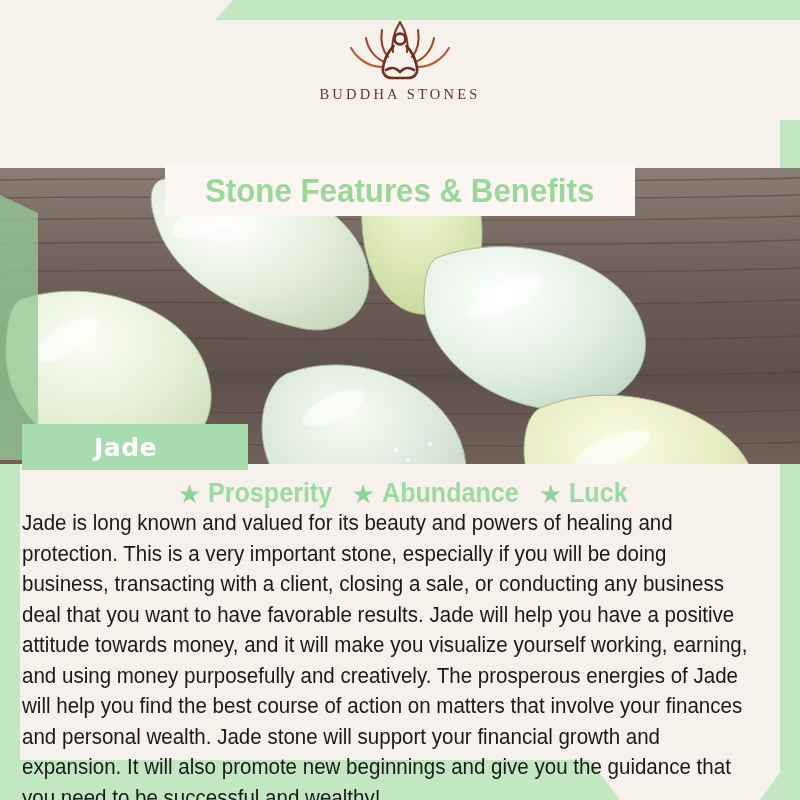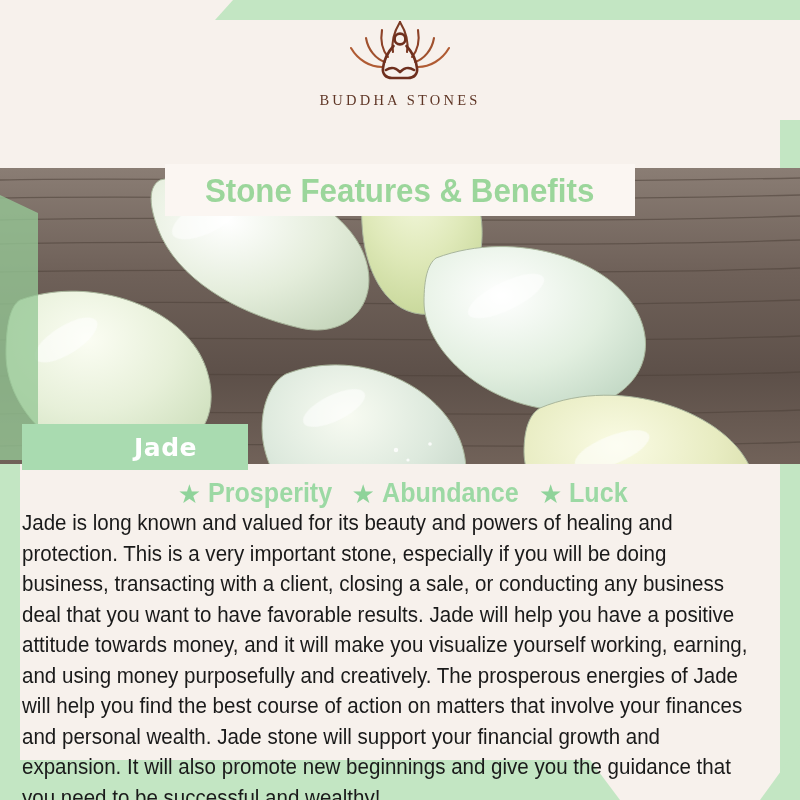--- a/index.html
+++ b/index.html
@@ -39,21 +39,20 @@
     clip-path:polygon(40px 0,40px 55px,0 55px);
   }
 
   
   .logo-wrap{
     position:absolute;left:0;top:18px;width:800px;
     display:flex;flex-direction:column;align-items:center;
   }
   .logo-mark{width:128px;height:68px;display:block;}
   .logo-word{
-    margin-top:6px;
     font-family:"Liberation Serif", serif;
     font-size:14.5px;letter-spacing:3.2px;color:#5f3626;font-weight:400;
   }
 
   
   .title-banner{
     position:absolute;left:165px;top:116px;width:470px;height:52px;
     background:#fbf6f2;
     display:flex;align-items:center;justify-content:center;
     z-index:6;
@@ -72,21 +71,21 @@
     background:#6d6059;
   }
   .photo svg{display:block;width:800px;height:296px;}
 
   
   .jade-label{
     position:absolute;left:22px;top:424px;width:226px;height:46px;
     background:#a9dbb0;display:flex;align-items:center;z-index:7;
   }
   .jade-text{
-    margin-left:112px;color:#ffffff;font-weight:bold;font-size:25px;
+    margin-left:72px;color:#ffffff;font-weight:bold;font-size:25px;
     letter-spacing:0.5px;font-family:"DejaVu Sans",sans-serif;
   }
 
   
   .benefits{
     position:absolute;left:0;top:478px;width:800px;
     display:flex;align-items:center;justify-content:center;gap:0px;
     z-index:5;
   }
   .benefit{display:flex;align-items:center;}

